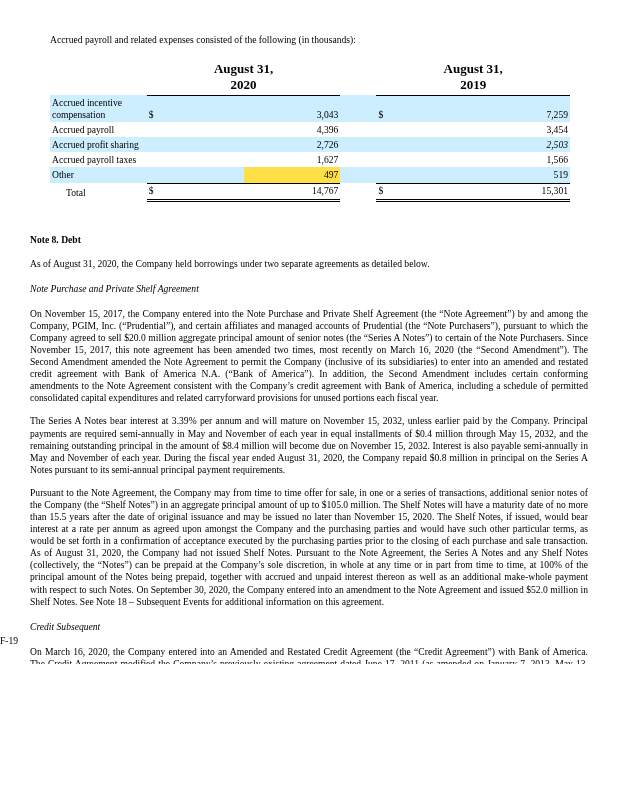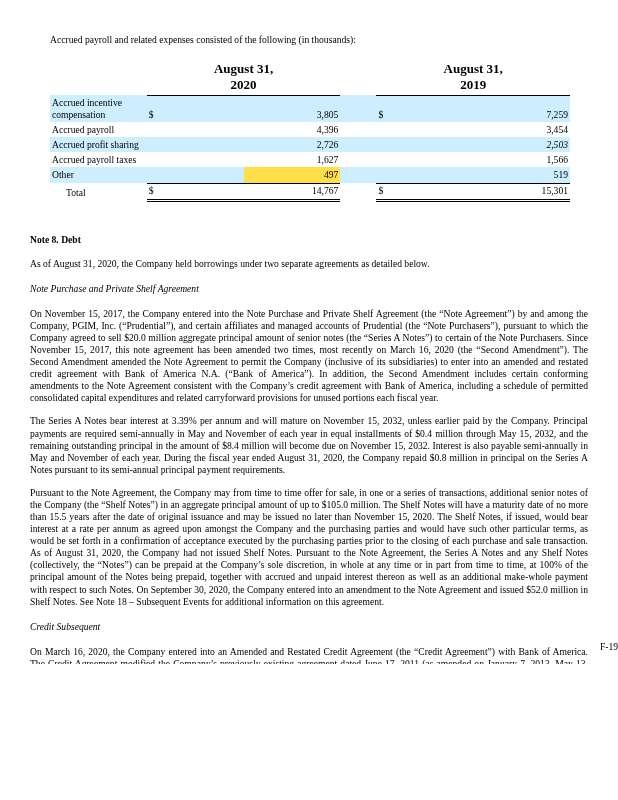--- a/index.html
+++ b/index.html
@@ -31,21 +31,21 @@
   td.label { }
   td.dollar { width: 14px; text-align: left; }
   td.amt { width: 72px; text-align: right; padding-right: 8px; }
   td.gap { width: 36px; }
   tr.total td.label { padding-left: 16px; }
   tr.total td.rule { border-top: 1px solid #000; border-bottom: 3px double #000; }
   .note-heading { font-weight: bold; margin: 32px 0 12px 0; }
   .para { text-align: justify; margin-bottom: 11px; }
   .intro-line { margin-bottom: 12px; }
   .italic-heading { font-style: italic; margin: 13px 0 13px 0; }
-  .footer { position: absolute; bottom: 11px; left: 0; width: 100%; text-align: right; }
+  .footer { position: absolute; bottom: 17px; left: 0; width: 100%; text-align: left; }
 </style>
 </head>
 <body>
 
 <div class="page">
 
   <p class="caption">Accrued payroll and related expenses consisted of the following (in thousands):</p>
 
   <table class="fin">
     <tbody>
@@ -54,21 +54,21 @@
         <td class="colhead" colspan="2">August 31,
 2020</td>
         <td class="gap"></td>
         <td class="colhead" colspan="2">August 31,
 2019</td>
       </tr>
 
       <tr class="shaded">
         <td class="label" style="background: rgb(204, 238, 255);">Accrued incentive compensation</td>
         <td class="dollar" style="background: rgb(204, 238, 255);">$</td>
-        <td class="amt" style="background: rgb(204, 238, 255);">3,805</td>
+        <td class="amt" style="background: rgb(204, 238, 255);">3,043</td>
         <td class="gap" style="background: rgb(204, 238, 255);"></td>
         <td class="dollar" style="background: rgb(204, 238, 255);">$</td>
         <td class="amt" style="background: rgb(204, 238, 255);">7,259</td>
       </tr>
 
       <tr>
         <td class="label">Accrued payroll</td>
         <td class="dollar"></td>
         <td class="amt">4,396</td>
         <td class="gap"></td>

